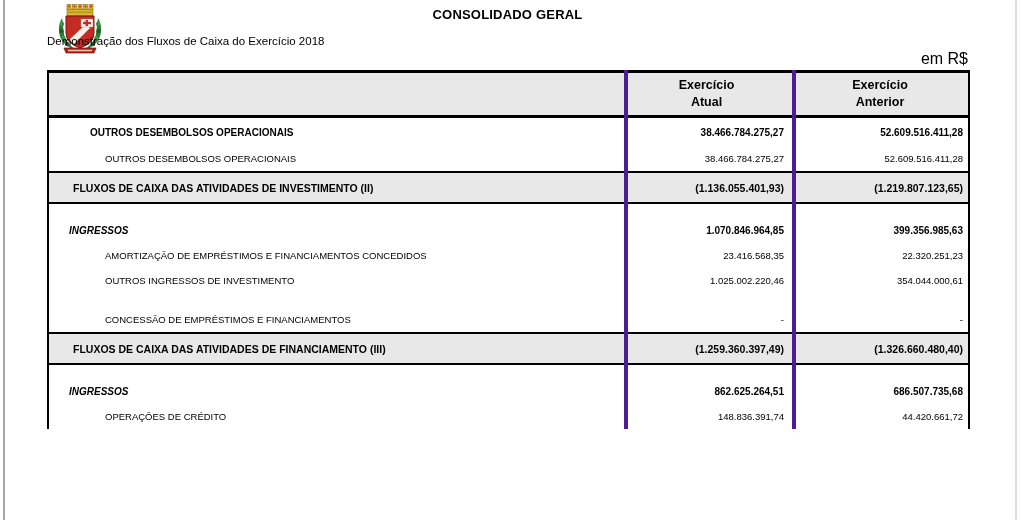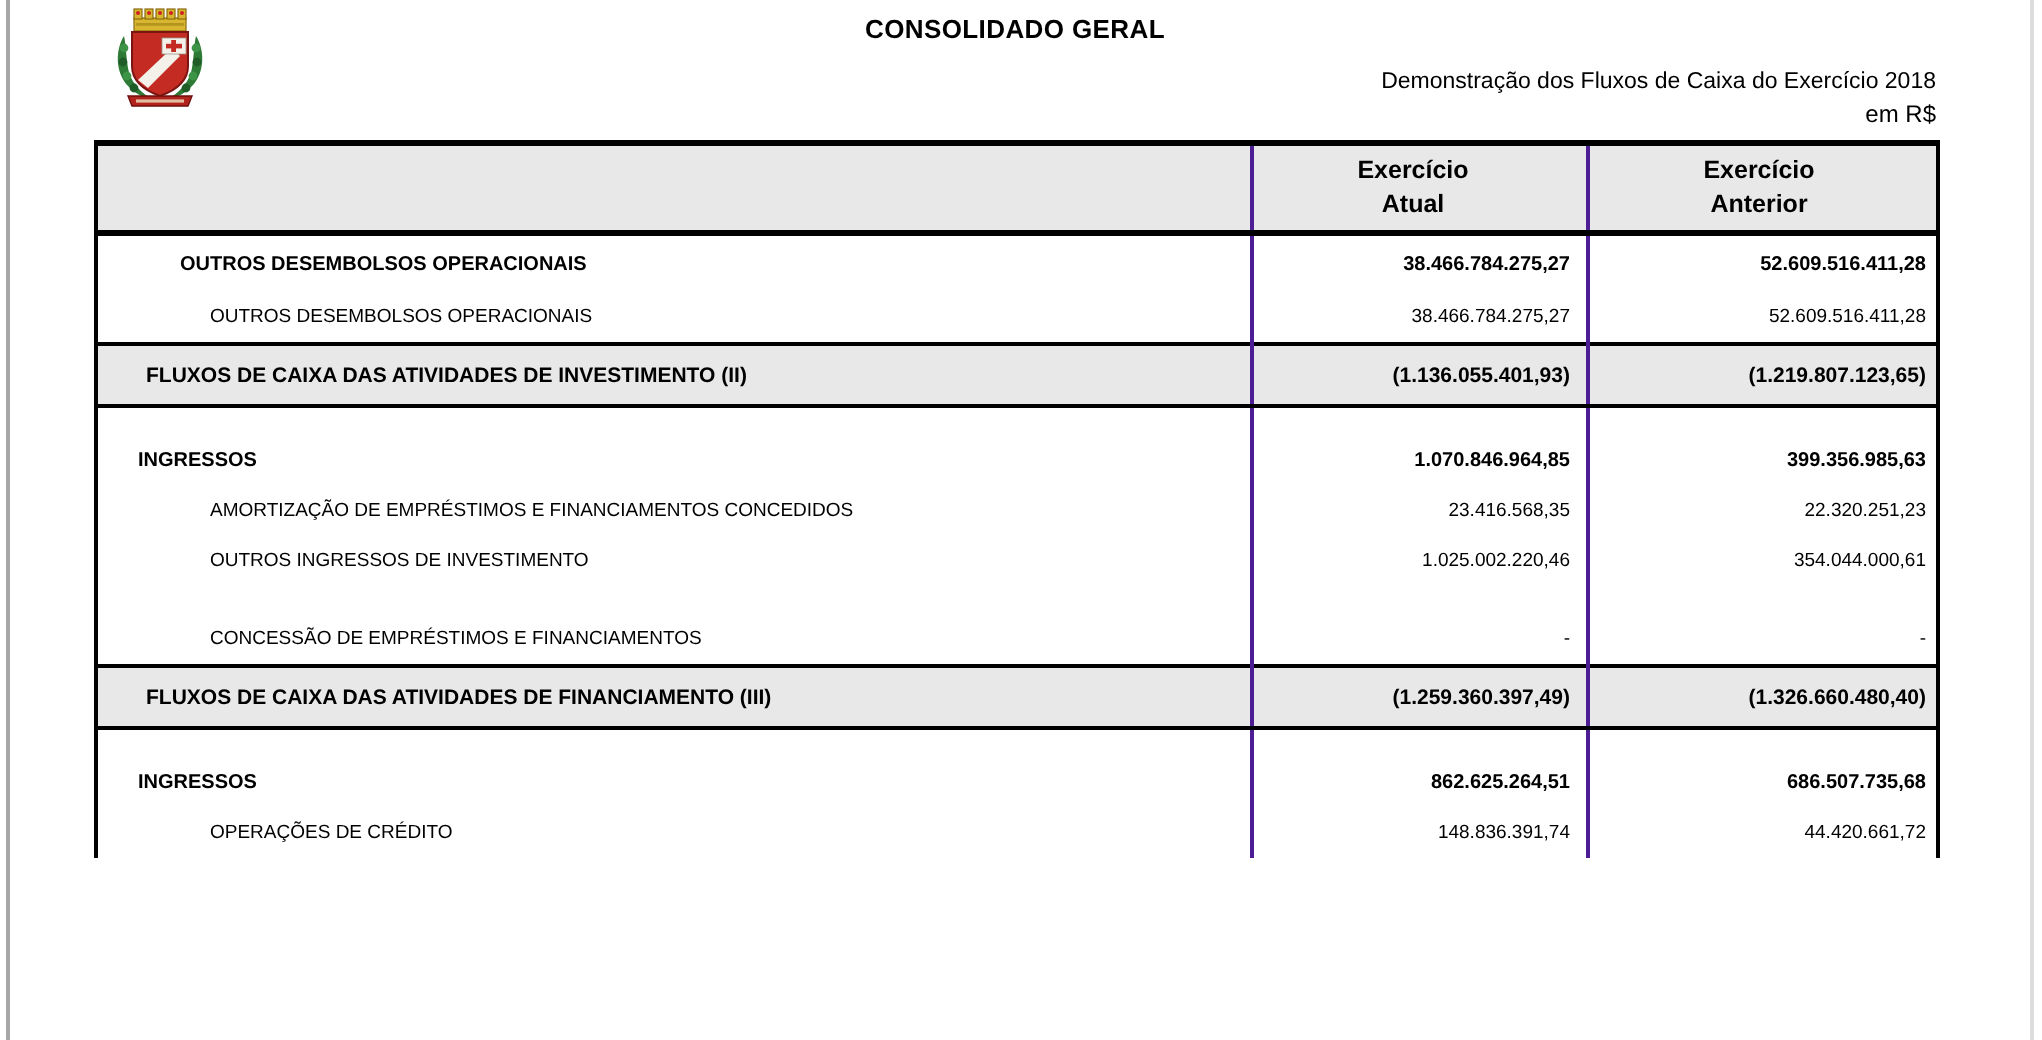--- a/index.html
+++ b/index.html
@@ -14,55 +14,55 @@
   .edge-right{left:1015px;width:2px;background:#dcdcdc;}
 
   .logo{position:absolute;left:56px;top:2px;width:48px;height:54px;}
 
   .title{
     position:absolute;left:47px;top:7px;width:921px;
     text-align:center;font-size:13px;font-weight:bold;letter-spacing:.2px;
   }
   .subtitle{
     position:absolute;left:47px;top:35px;width:921px;
-    text-align:right;font-size:11.5px;
+    text-align:left;font-size:11.5px;
   }
   .currency{
-    position:absolute;top:50px;right:53px;font-size:12px;
+    position:absolute;top:50px;right:53px;font-size:16px;
   }
 
   table.cf{
     position:absolute;left:47px;top:70px;width:921px;
     border-collapse:collapse;table-layout:fixed;
     border-left:2px solid #000;border-right:2px solid #000;border-top:3px solid #000;
   }
   col.w-desc{width:578px;} col.w-atual{width:168px;} col.w-ant{width:175px;}
 
   .cf th{
     background:var(--gray-bg,#e8e8e8);
     border-bottom:3px solid #000;
     height:40px;font-size:12.5px;font-weight:bold;text-align:center;line-height:1.35;
     vertical-align:middle;
   }
   .cf td{vertical-align:middle;white-space:nowrap;overflow:hidden;}
-  .c-val{border-left:2px solid #4c1d95;text-align:right;padding-right:8px;}
+  .c-val{border-left:4px solid #4c1d95;text-align:right;padding-right:8px;}
   td.c-last, th.c-last{padding-right:5px;}
 
   .row-subtotal td{height:26px;font-weight:bold;font-size:10px;}
   .row-item td{height:23px;font-size:9.5px;}
   .row-group td{height:23px;font-weight:bold;font-size:10px;}
   .row-section td{
     height:27px;font-weight:bold;font-size:10.5px;
     background:var(--gray-bg,#e8e8e8);
     border-top:2px solid #000;border-bottom:2px solid #000;padding-left:48px;
   }
   .row-spacer td{height:12px;}
 
   .row-section .c-desc{padding-left:24px;}
-  .row-group .c-desc{padding-left:20px;}
+  .row-group .c-desc{padding-left:20px;font-style:italic;}
   .row-subtotal .c-desc{padding-left:41px;}
   .row-item .c-desc{padding-left:56px;}
 </style>
 </head>
 <body>
 
 <div class="edge edge-left"></div>
 <div class="edge edge-right"></div>
 
 <div class="logo">

